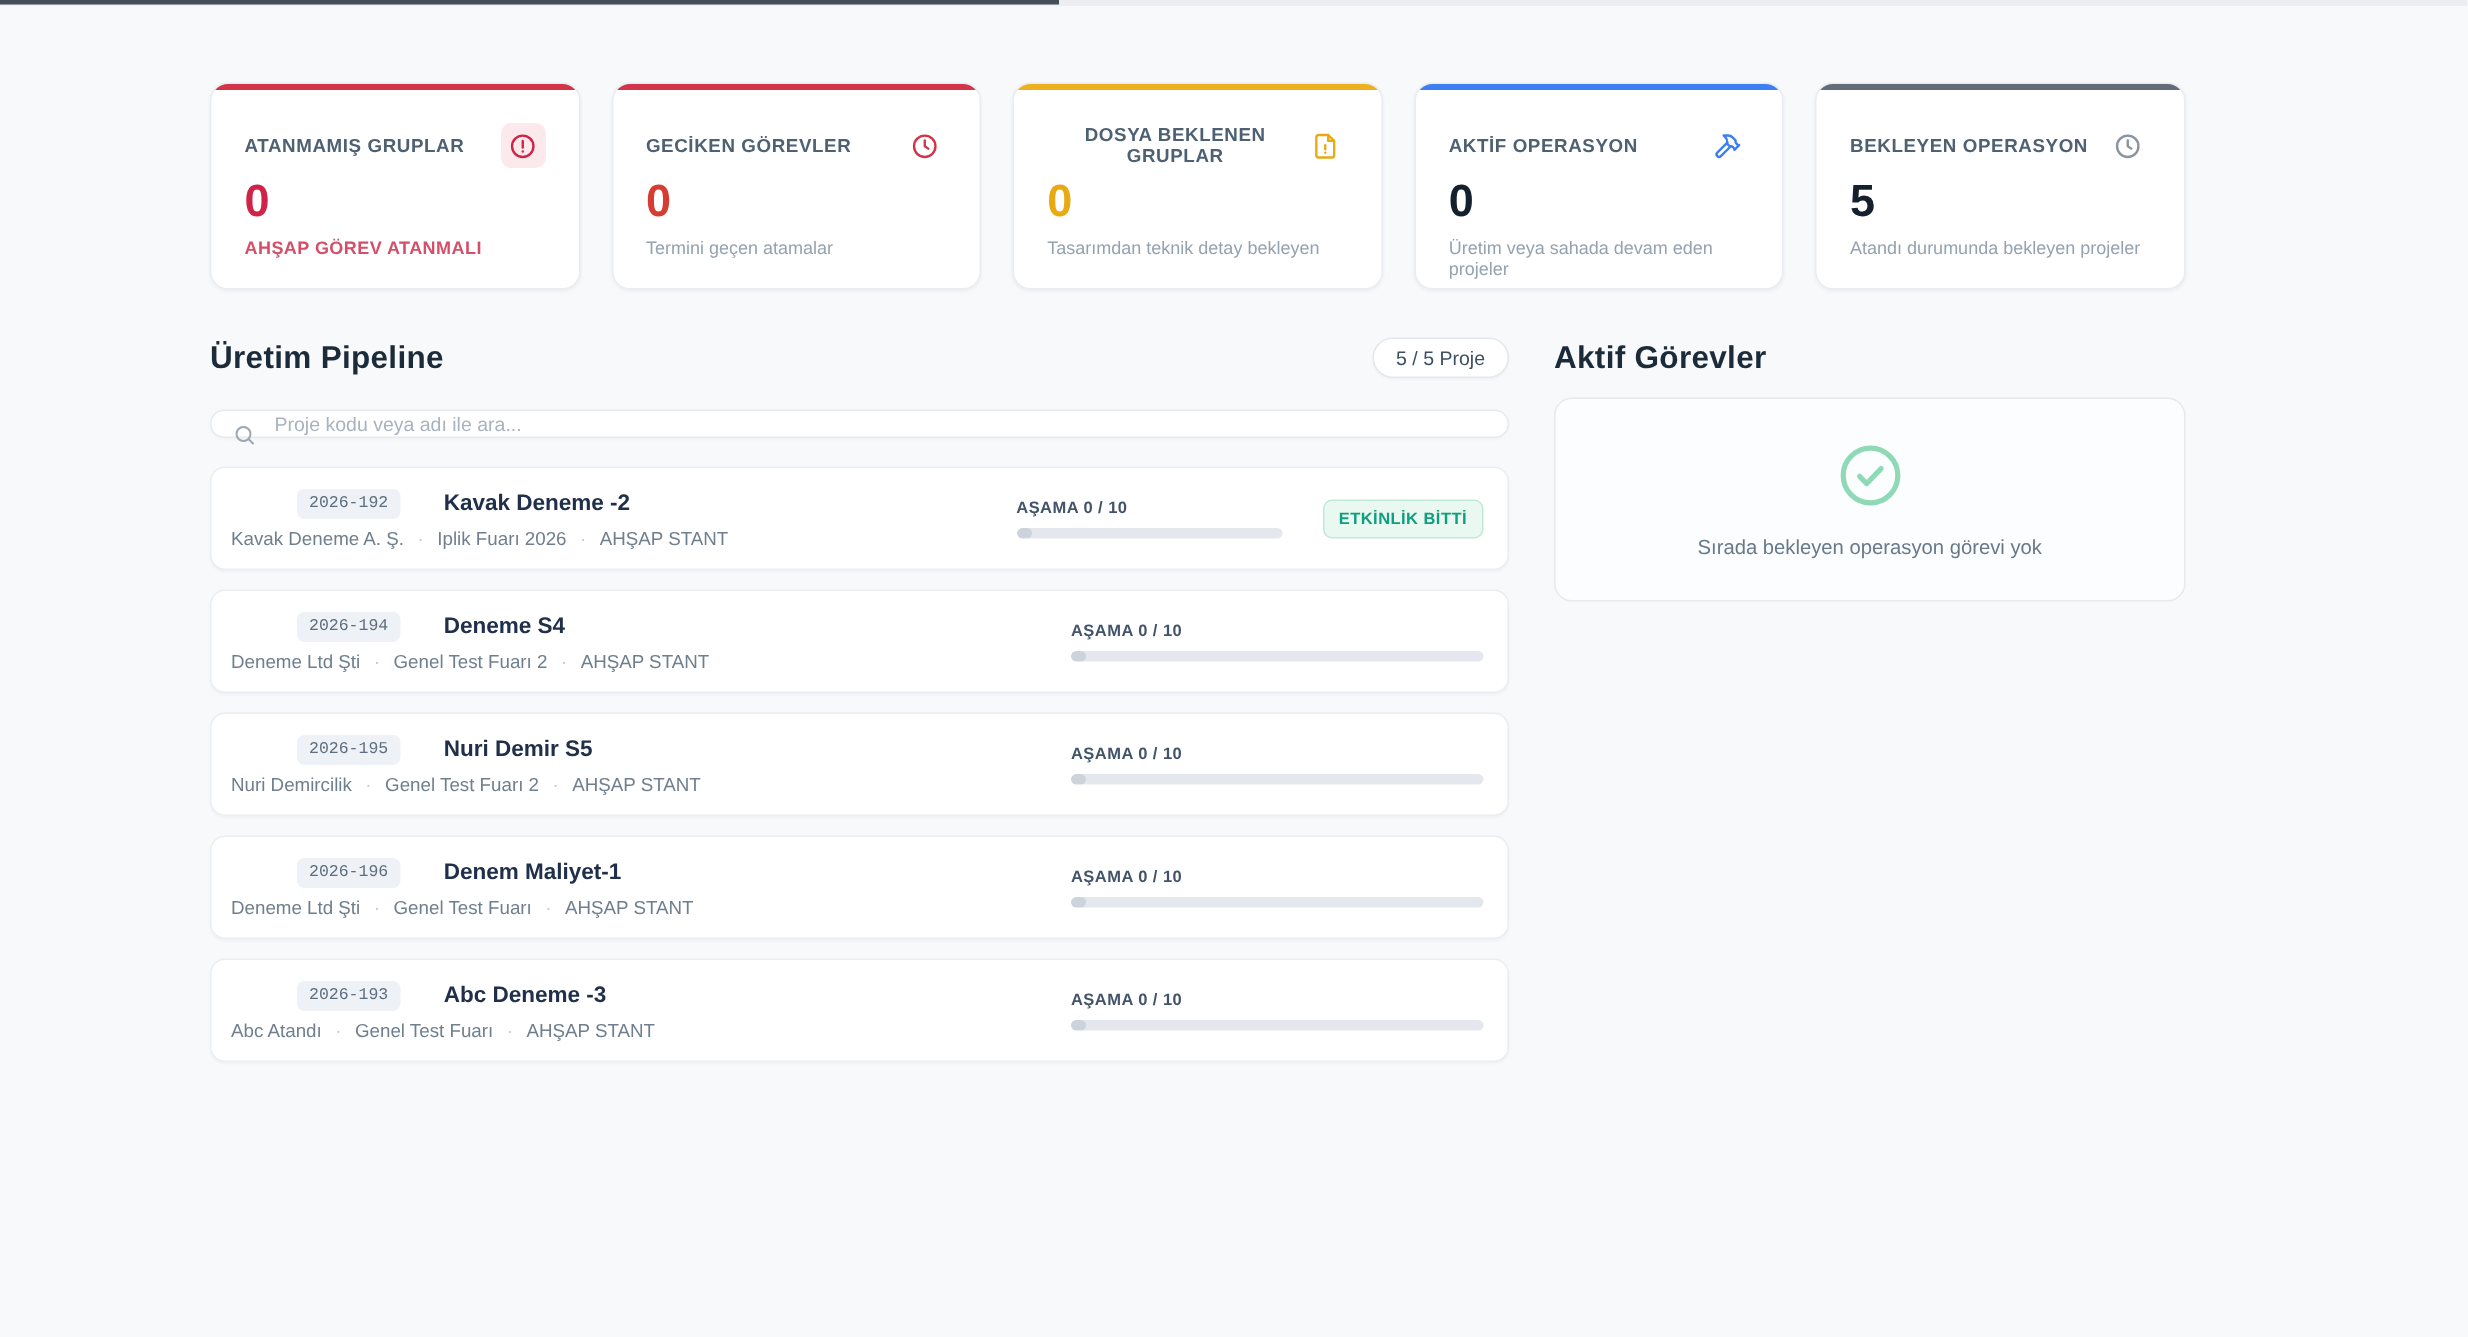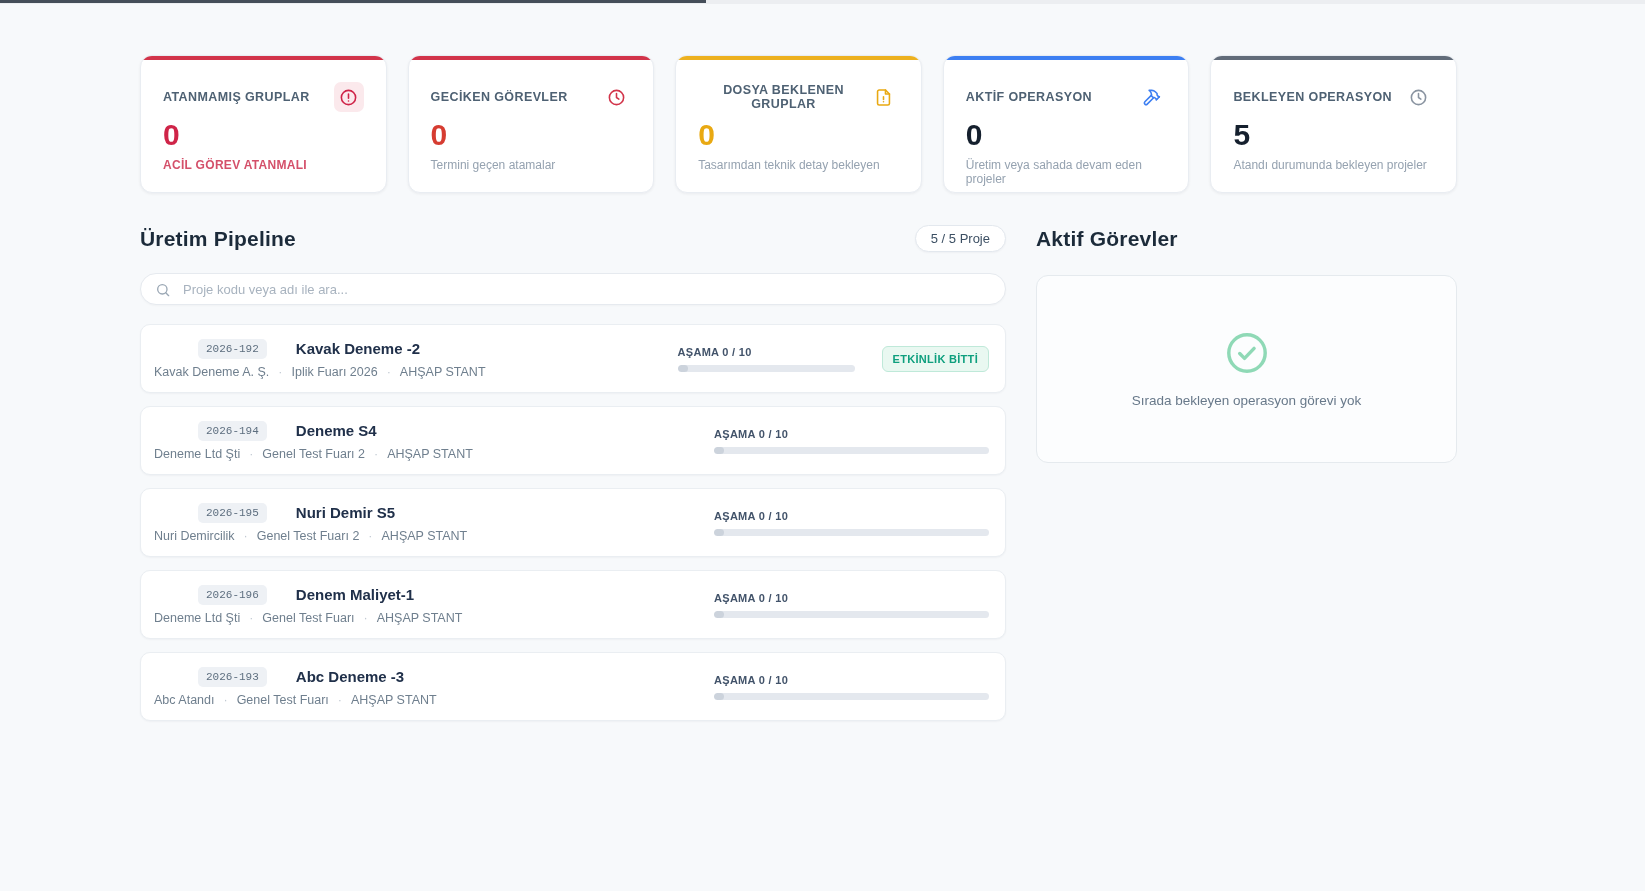--- a/index.html
+++ b/index.html
@@ -43,21 +43,21 @@
   .section-head { display:flex; align-items:center; justify-content:space-between; height:27px; }
   .section-title { font-size:21px; font-weight:800; color:#1c2b3a; letter-spacing:.2px; }
   .count-pill {
     background:#ffffff; border:1px solid #e3e8ee; border-radius:999px;
     padding:5px 15px; font-size:13px; color:#3c4f63; box-shadow:0 1px 2px rgba(16,24,40,.04);
   }
 
   
   .search-wrap { position:relative; margin-top:21px; }
   .search-input {
-    width:100%; height:32px; border:1px solid #e6eaef; border-radius:18px; background:#fff;
+    width:100%; height:19px; border:1px solid #e6eaef; border-radius:18px; background:#fff;
     padding:0 16px 0 42px; font-size:13px; color:#33475c; outline:none;
     box-shadow:0 1px 2px rgba(16,24,40,.03); font-family:"Liberation Sans",sans-serif;
   }
   .search-input::placeholder { color:#a8b3bf; }
   .search-icon { position:absolute; left:15px; top:9px; width:16px; height:16px; color:#9aa7b4; }
   .search-icon svg { width:16px; height:16px; }
 
   
   .rows { margin-top:19px; display:flex; flex-direction:column; gap:13px; }
   .project-row {
@@ -81,21 +81,21 @@
   .stage-label { font-size:11px; font-weight:700; color:#42536a; letter-spacing:.3px; }
   .stage-bar { margin-top:7px; height:7px; border-radius:4px; background:#e4e8ee; overflow:hidden; }
   .stage-fill { width:10px; height:100%; background:#ccd3dc; border-radius:4px; }
   .status-badge {
     background:#e9f8f1; color:#0e9f7e; border:1px solid #bfe9d9; border-radius:6px;
     font-size:11px; font-weight:700; letter-spacing:.3px; padding:6px 10px; white-space:nowrap;
   }
 
   
   .empty-card {
-    margin-top:23px; height:188px; background:#fcfdfe; border:1px solid #e5eaee; border-radius:12px;
+    margin-top:13px; height:136px; background:#fcfdfe; border:1px solid #e5eaee; border-radius:12px;
     display:flex; flex-direction:column; align-items:center; justify-content:center; gap:17px;
   }
   .check-circle { width:46px; height:46px; color:#8fd9b6; }
   .check-circle svg { width:46px; height:46px; }
   .empty-text { font-size:13.5px; color:#68798a; }
 </style>
 </head>
 <body>
 
 <div class="top-scroll">
@@ -112,21 +112,21 @@
         <span class="stat-title">ATANMAMIŞ GRUPLAR</span>
         <span class="stat-icon">
           <svg viewBox="0 0 24 24" fill="none" stroke="currentColor" stroke-width="2" stroke-linecap="round" stroke-linejoin="round">
               <circle cx="12" cy="12" r="9"></circle>
               <line x1="12" y1="7.5" x2="12" y2="13"></line>
               <line x1="12" y1="16.4" x2="12.01" y2="16.4"></line>
             </svg>
         </span>
       </div>
       <div class="stat-value">0</div>
-      <div class="stat-sub">ACİL GÖREV ATANMALI</div>
+      <div class="stat-sub">AHŞAP GÖREV ATANMALI</div>
     </div>
 
     <div class="stat-card card-1" style="--accent: #d2344a; --value-color: #d63c31; --icon-color: #d2344a; --icon-bg: transparent;">
       <div class="stat-accent"></div>
       <div class="stat-head">
         <span class="stat-title">GECİKEN GÖREVLER</span>
         <span class="stat-icon">
           <svg viewBox="0 0 24 24" fill="none" stroke="currentColor" stroke-width="2" stroke-linecap="round" stroke-linejoin="round">
               <circle cx="12" cy="12" r="9"></circle>
               <polyline points="12 7 12 12 15 14"></polyline>

